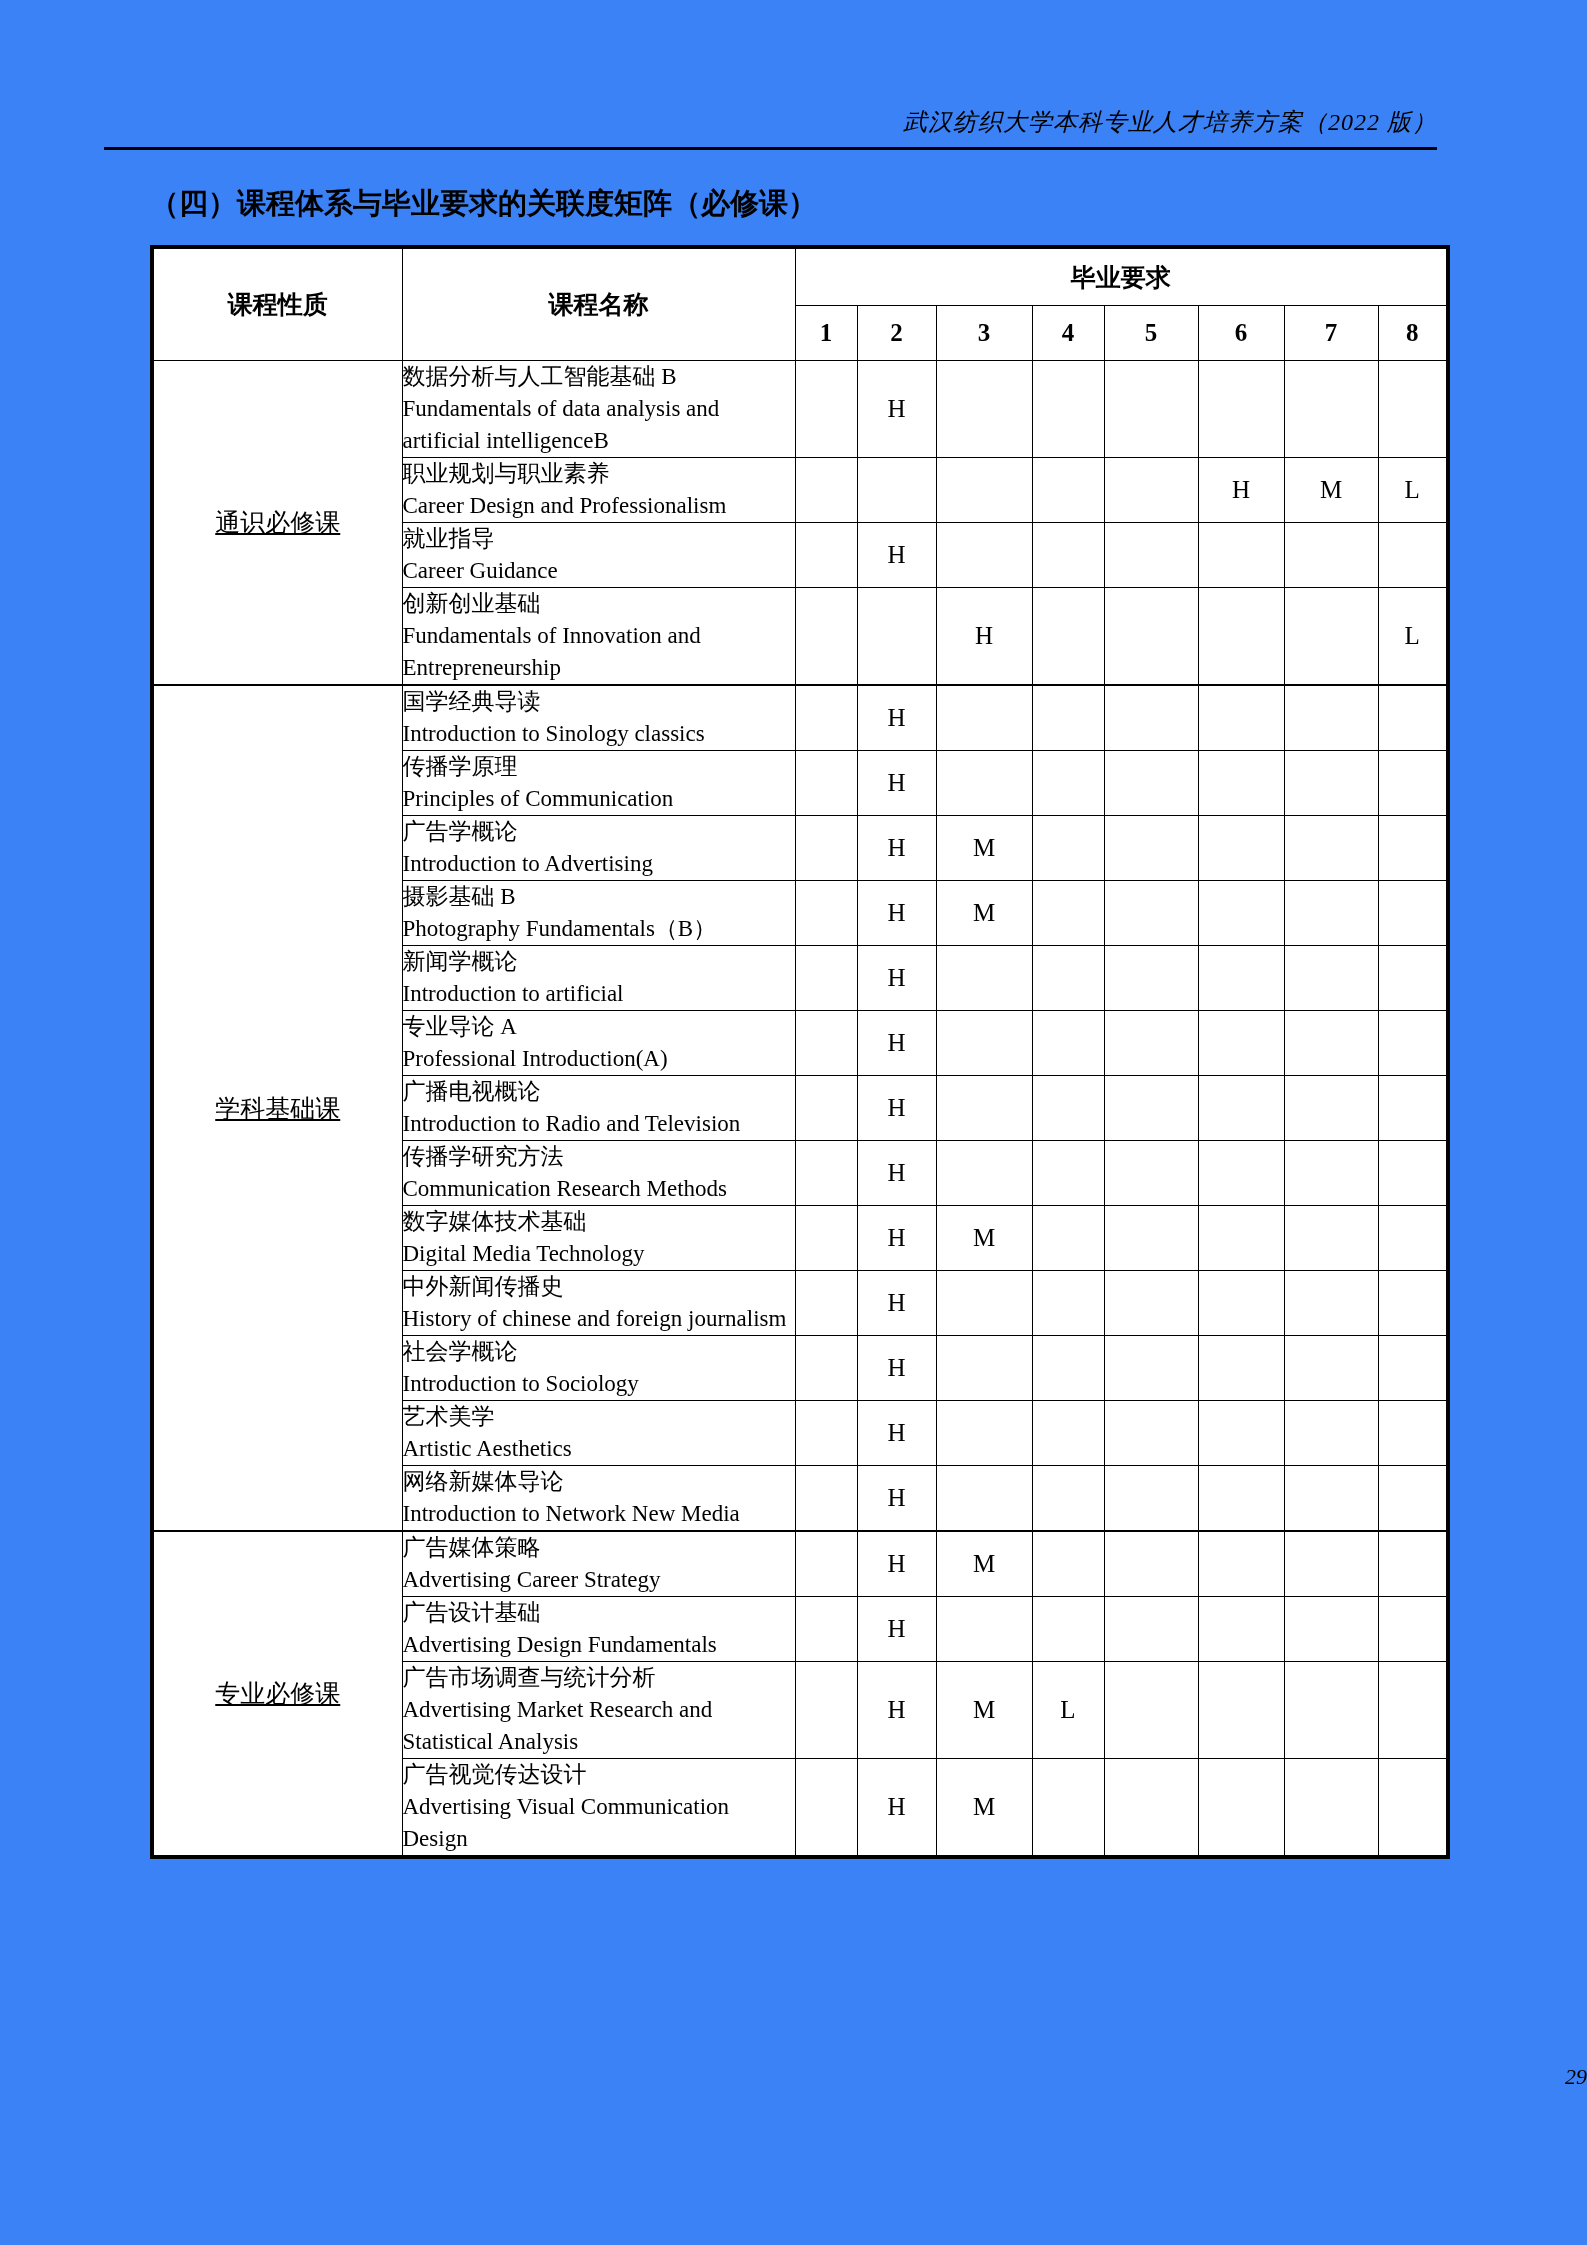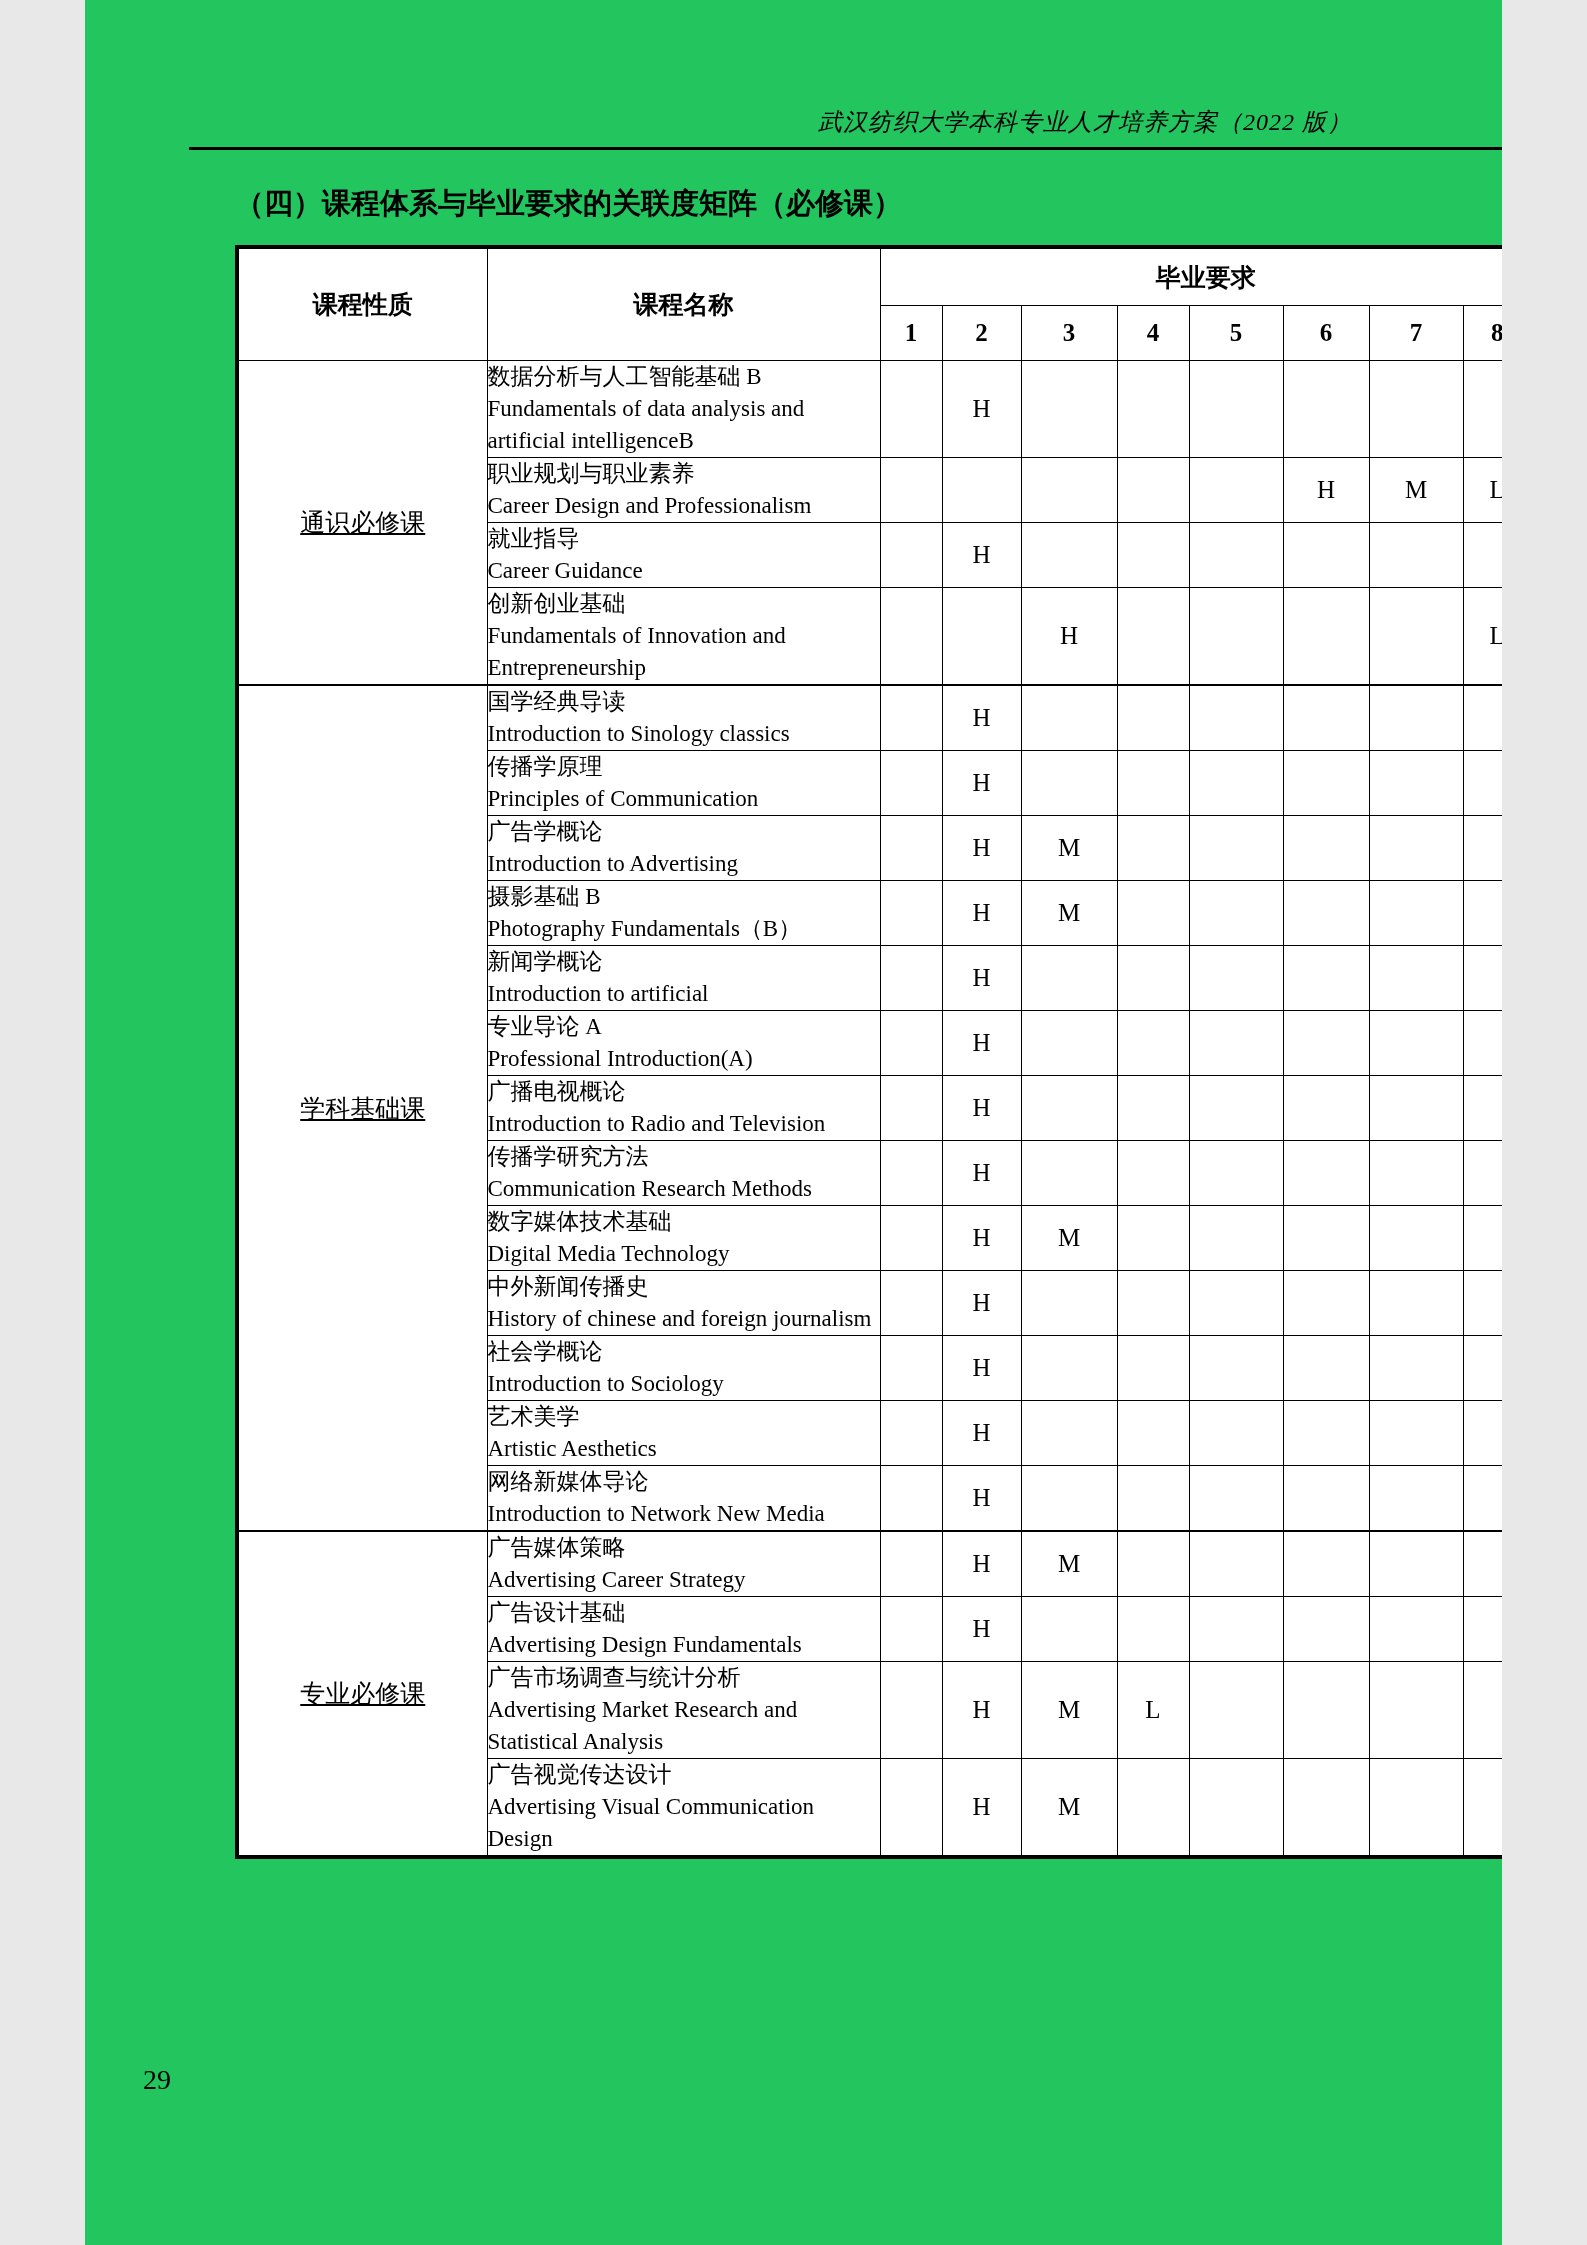--- a/index.html
+++ b/index.html
@@ -1,21 +1,21 @@
 <!DOCTYPE html>
 <html><head>
 <meta charset="utf-8">
 <style>
   html, body { margin: 0; padding: 0; background: #e8e8e8; }
   .page {
     position: relative;
-    width: 1417px;
+    width: 1587px;
     height: 2245px;
     margin: 0 auto;
-    background: #22c55e;
+    background: #3b82f6;
     font-family: "Liberation Serif", "DejaVu Serif", serif;
     color: #000000;
     overflow: hidden;
   }
   .doc-header {
     position: absolute;
     top: 106px;
     right: 150px;
     font-size: 24px;
     font-style: italic;
@@ -79,22 +79,23 @@
     font-size: 25px;
   }
   tr.group-start td { border-top: 2px solid #000000; }
   .page-number {
     position: absolute;
     top: 2064px;
     left: 0;
     width: 100%;
     padding-left: 58px;
     box-sizing: border-box;
-    text-align: left;
-    font-size: 28px;
+    text-align: right;
+    font-size: 22px;
+    font-style: italic;
   }
 </style>
 </head>
 <body>
 
 <div class="page">
 
   <div class="doc-header">武汉纺织大学本科专业人才培养方案（2022 版）</div>
 
   <div class="header-rule"></div>

